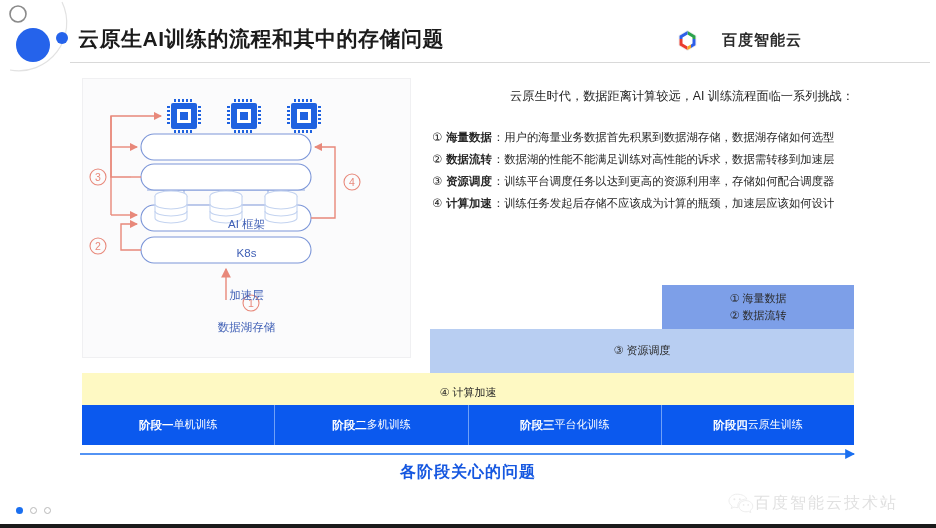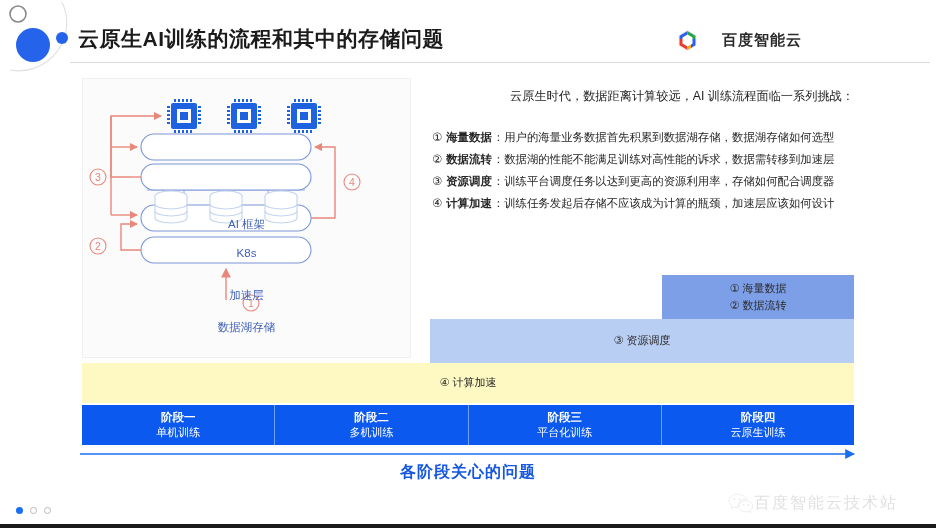--- a/index.html
+++ b/index.html
@@ -85,21 +85,21 @@
     color: #262626;
     margin-bottom: 7px;
     white-space: nowrap;
     display: flex;
     align-items: baseline;
   }
   .challenge-num { margin-right: 4px; }
   .challenge-key { font-weight: bold; margin-right: 1px; }
 
   
-  #staircase { position: absolute; left: 82px; top: 275px; width: 772px; height: 128px; }
+  #staircase { position: absolute; left: 82px; top: 285px; width: 772px; height: 128px; }
   .step {
     position: absolute;
     display: flex;
     align-items: center;
     justify-content: center;
     font-size: 11px;
     color: #2a2a2a;
     line-height: 1.55;
     text-align: center;
   }
@@ -111,21 +111,21 @@
   #stage-bar {
     position: absolute;
     left: 82px; top: 405px;
     width: 772px; height: 40px;
     display: flex;
     background: #0b59ee;
   }
   .stage-cell {
     flex: 1;
     display: flex;
-    flex-direction: column;
+    flex-direction: row;
     align-items: center;
     justify-content: center;
     color: #ffffff;
     line-height: 1.45;
     border-right: 1px solid #6fa0f7;
   }
   .stage-cell:last-child { border-right: none; }
   .stage-name { font-size: 11.5px; font-weight: bold; }
   .stage-sub  { font-size: 11px; }
 

